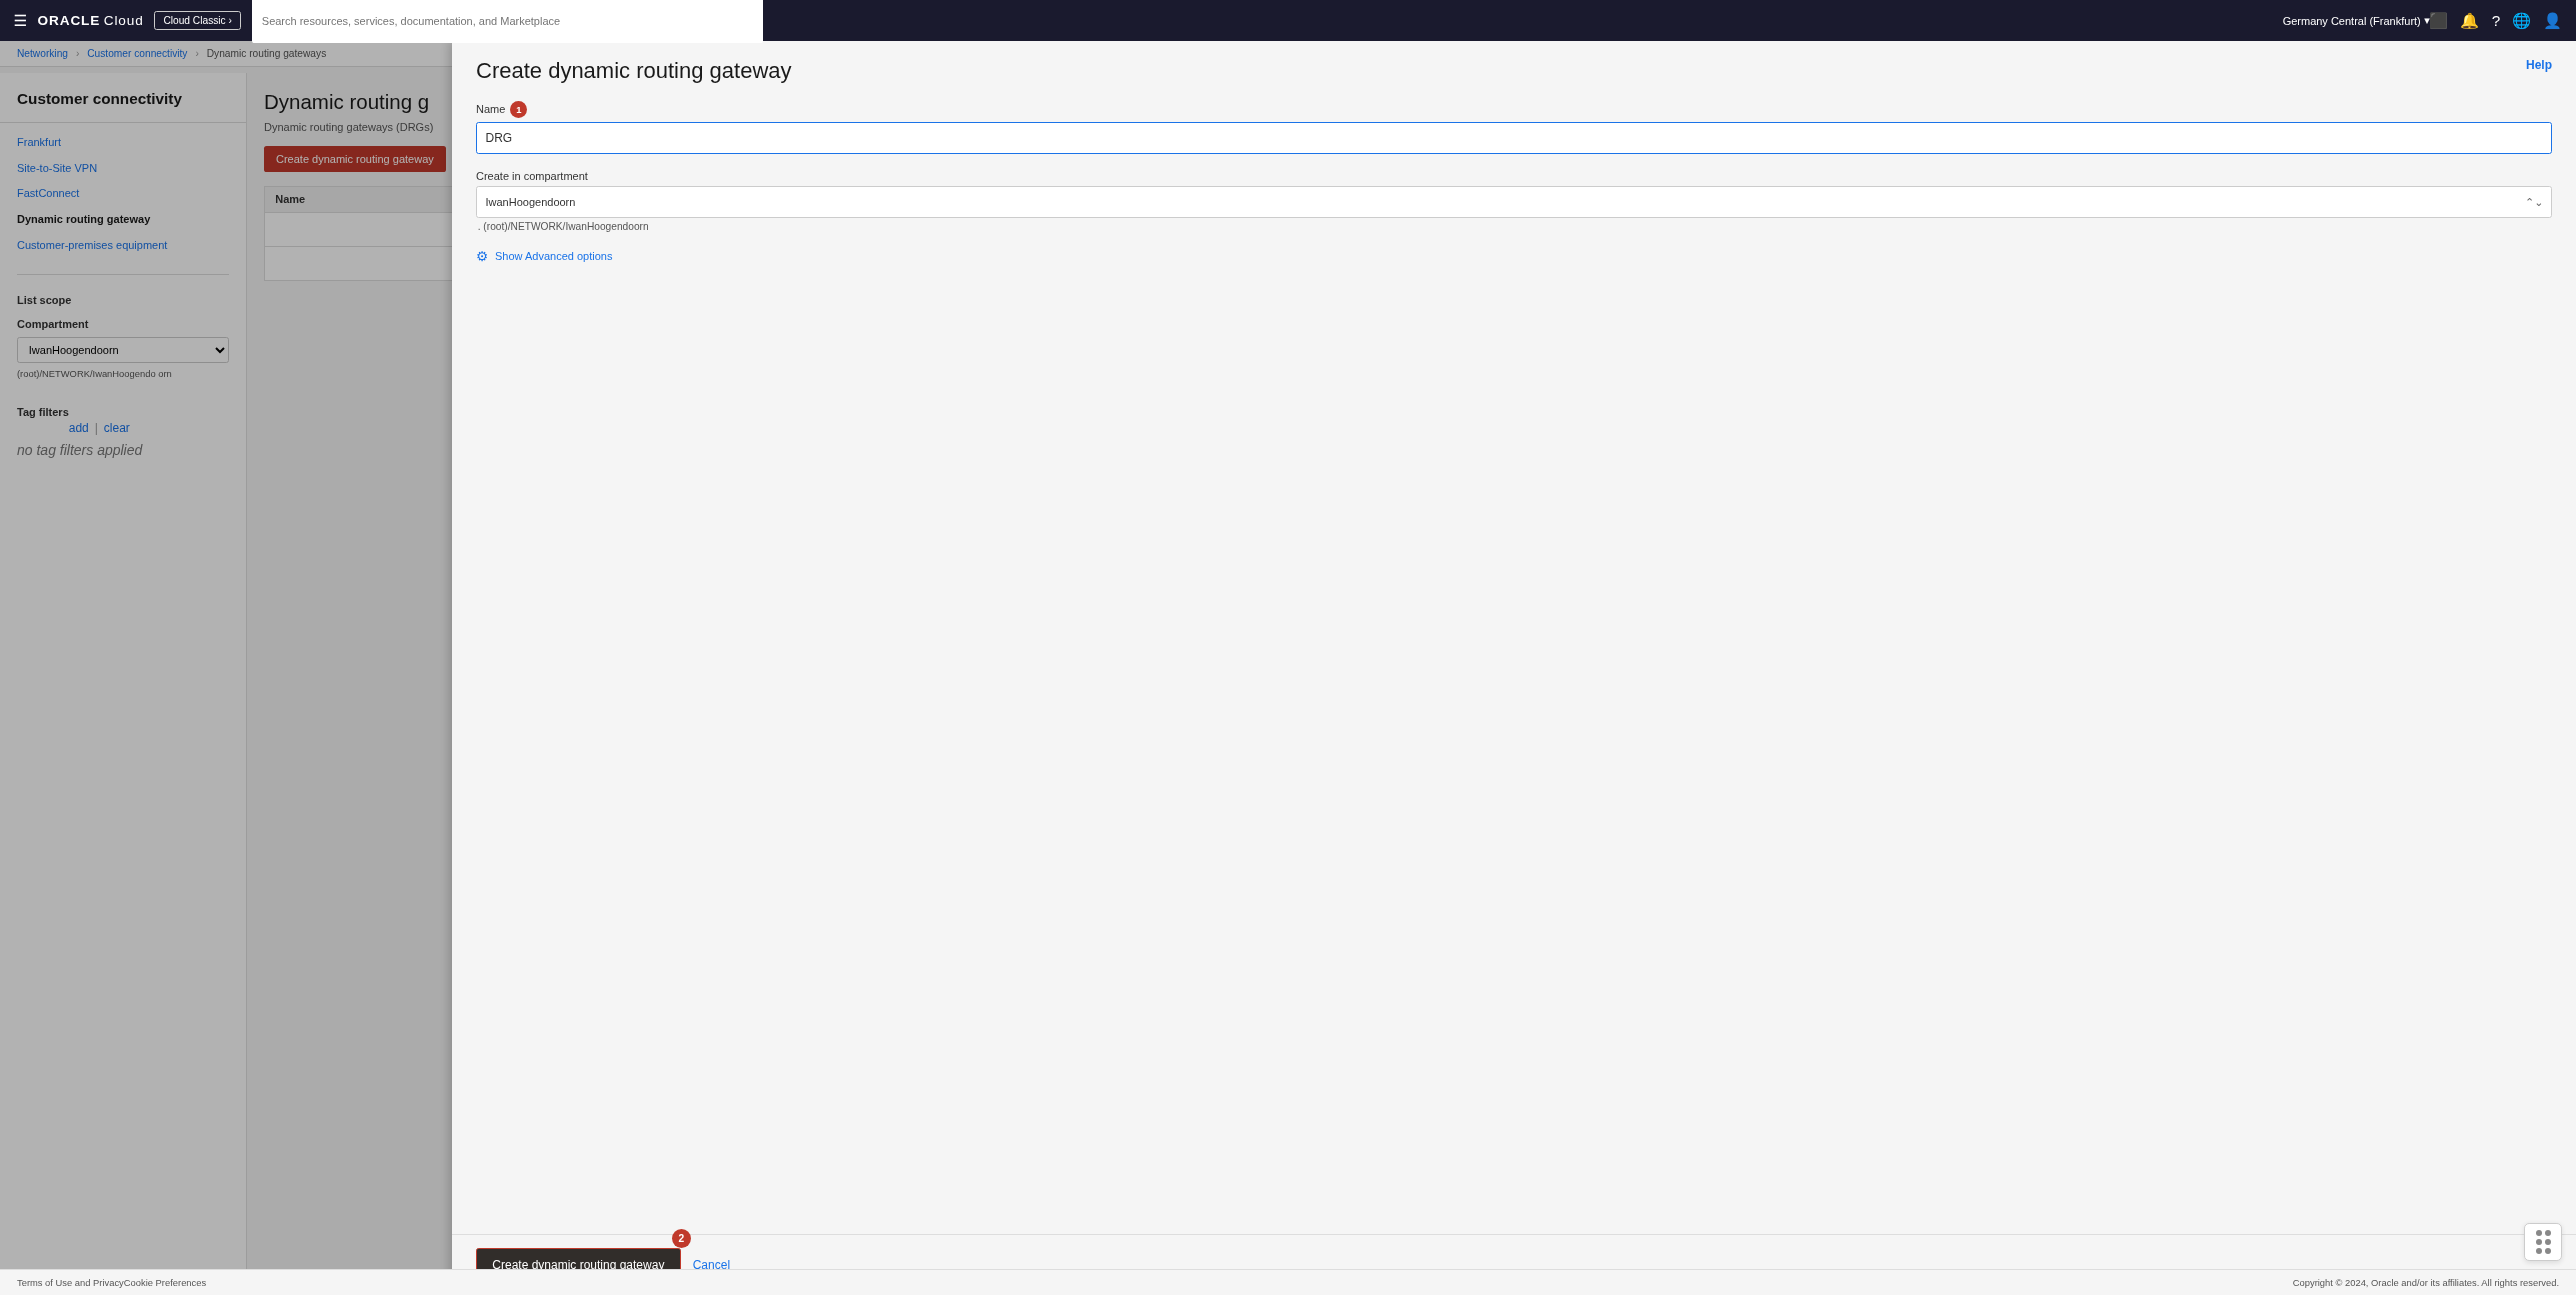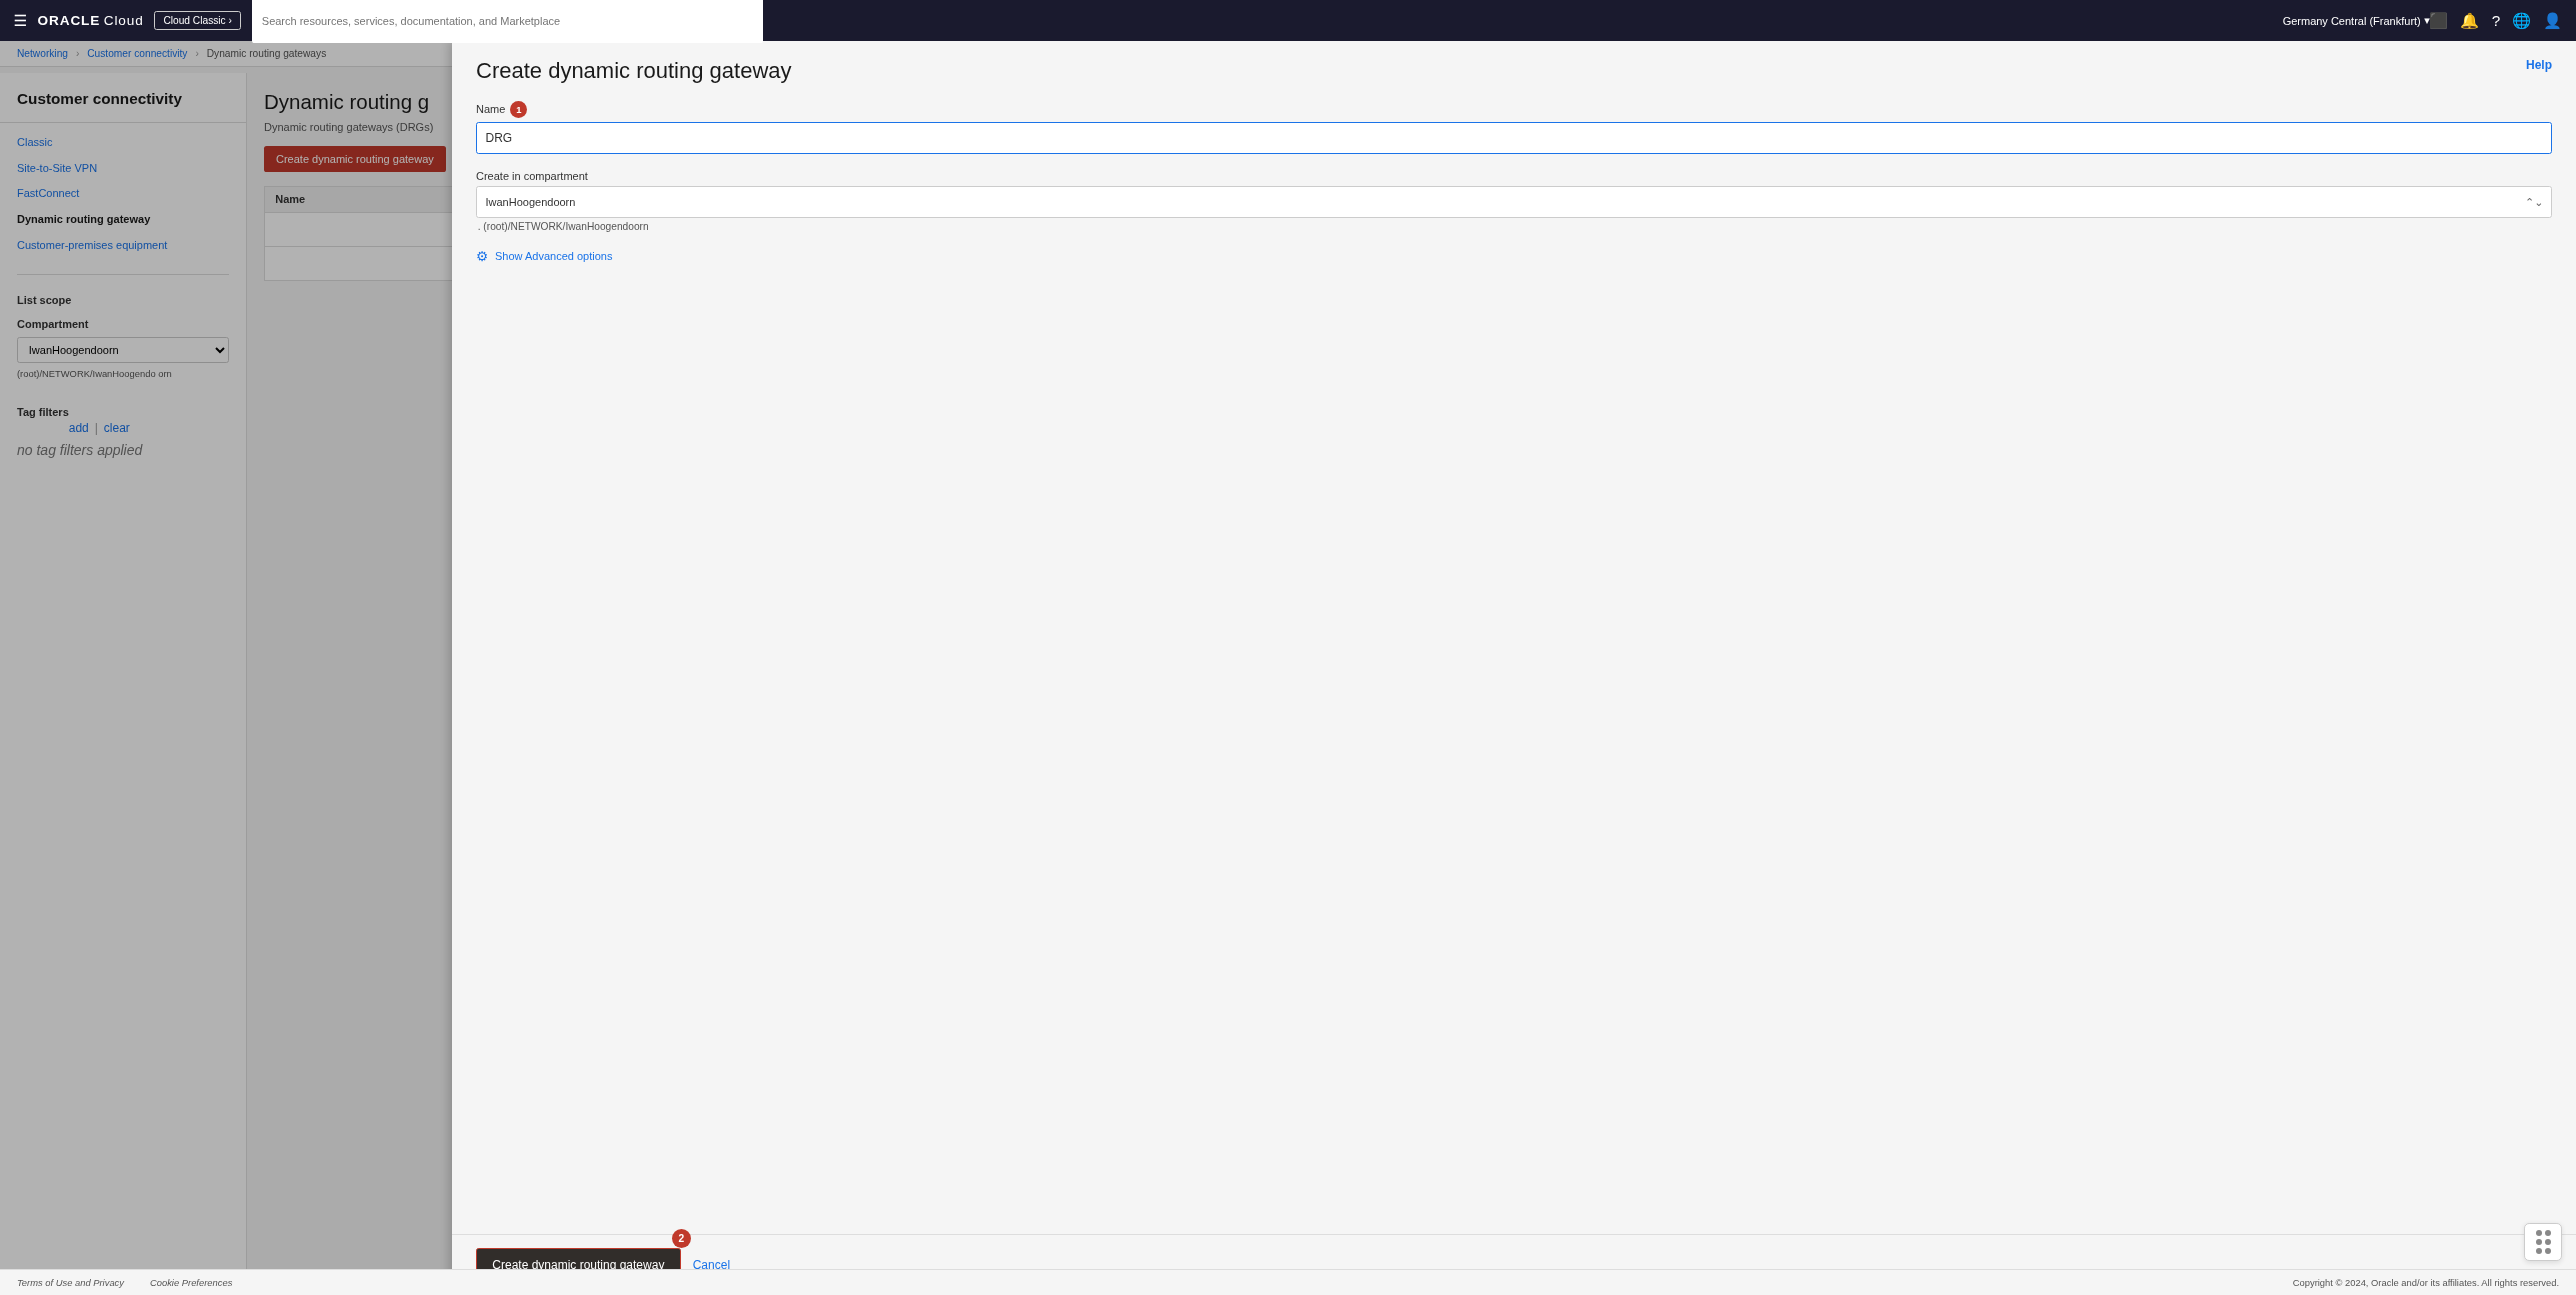--- a/index.html
+++ b/index.html
@@ -353,21 +353,21 @@
       background: #f5f5f5;
       border-top: 0.9px solid #ddd;
       padding: 6.8px 17px;
       display: flex;
       justify-content: space-between;
       align-items: center;
       font-size: 9.4px;
       color: #555;
       z-index: 200;
     }
-    .bottom-bar-left { display: flex; gap: 26px; font-style: italic; }
+    .bottom-bar-left { display: flex; gap: 0; }
     .bottom-bar a { color: #555; text-decoration: none; }
 
     
     .help-float {
       position: fixed;
       bottom: 34px;
       right: 13.6px;
       width: 38px; height: 38px;
       background: #fff;
       border: 0.9px solid #ccc;
@@ -418,21 +418,21 @@
     <a href="#">Customer connectivity</a>
     <span class="breadcrumb-sep">›</span>
     <span>Dynamic routing gateways</span>
   </div>
 
   <div class="content-area">
 
     <aside class="sidebar">
       <div class="sidebar-title">Customer connectivity</div>
       <nav class="sidebar-nav">
-        <div class="sidebar-nav-item">Classic</div>
+        <div class="sidebar-nav-item">Frankfurt</div>
         <div class="sidebar-nav-item">Site-to-Site VPN</div>
         <div class="sidebar-nav-item">FastConnect</div>
         <div class="sidebar-nav-item active">Dynamic routing gateway</div>
         <div class="sidebar-nav-item">Customer-premises equipment</div>
       </nav>
       <hr class="sidebar-divider">
       <div class="sidebar-section-title">List scope</div>
       <div class="sidebar-section-title">Compartment</div>
       <div class="sidebar-select-wrapper">
         <select class="sidebar-select">

